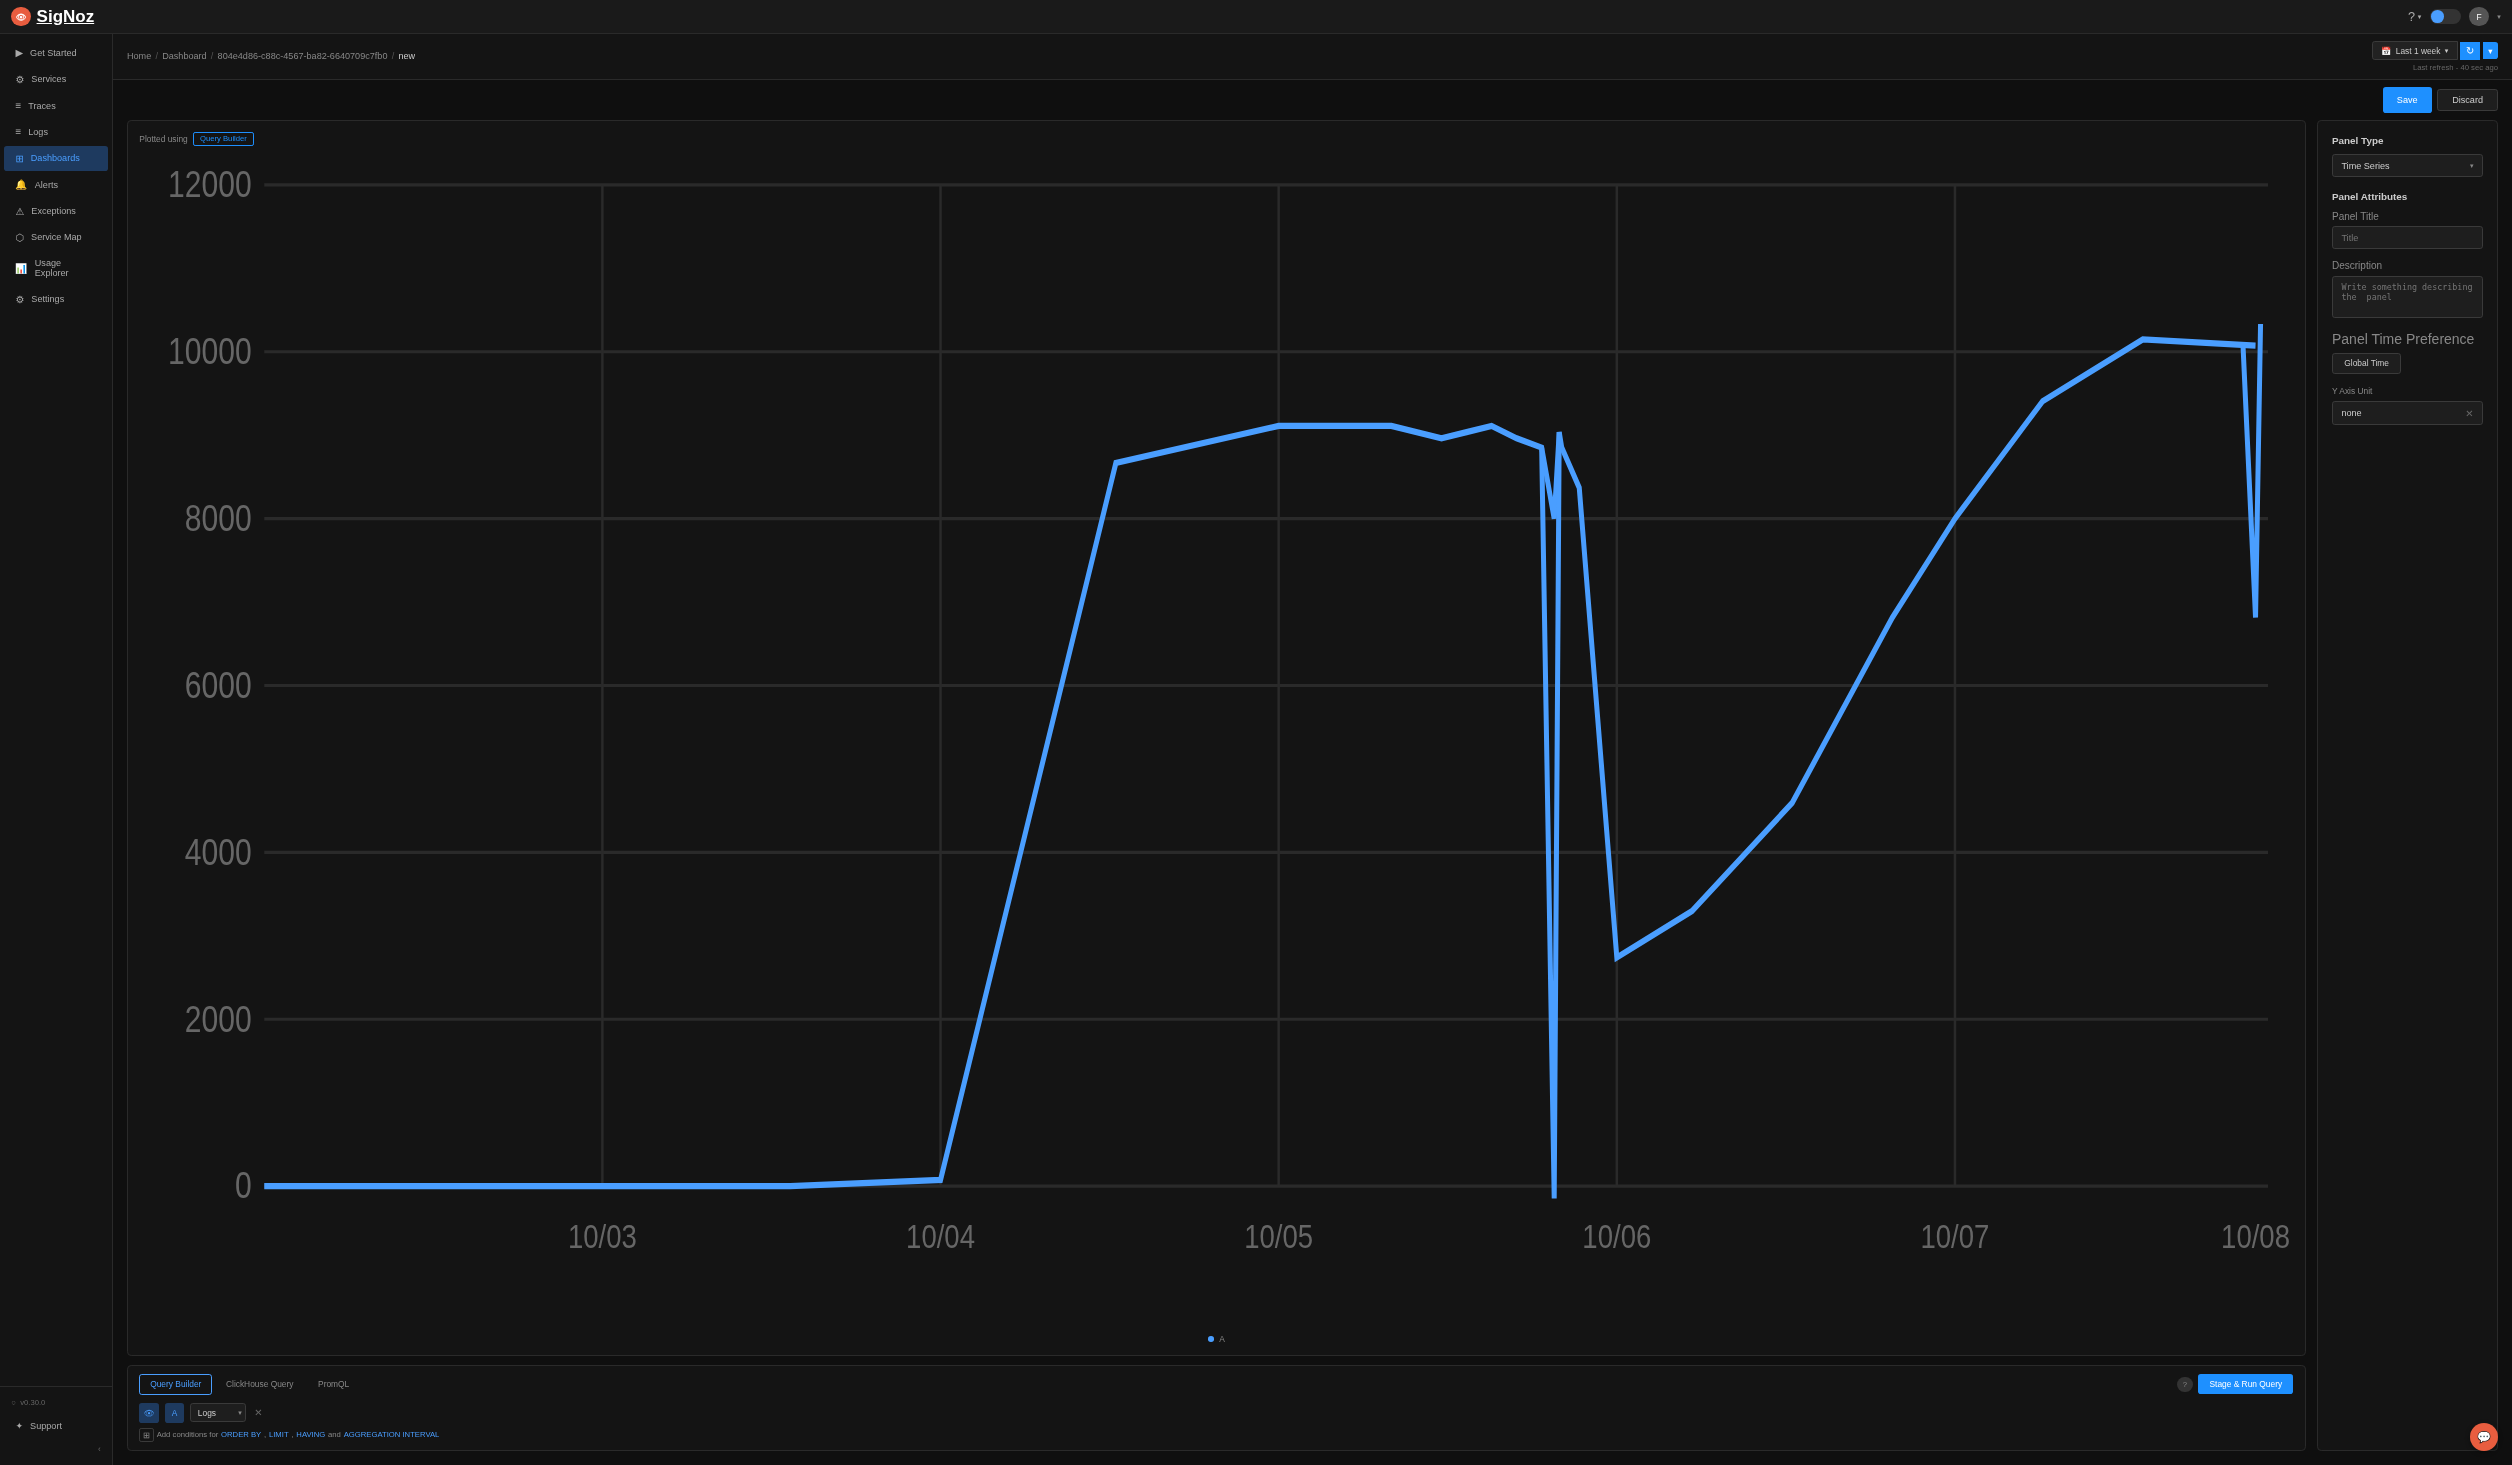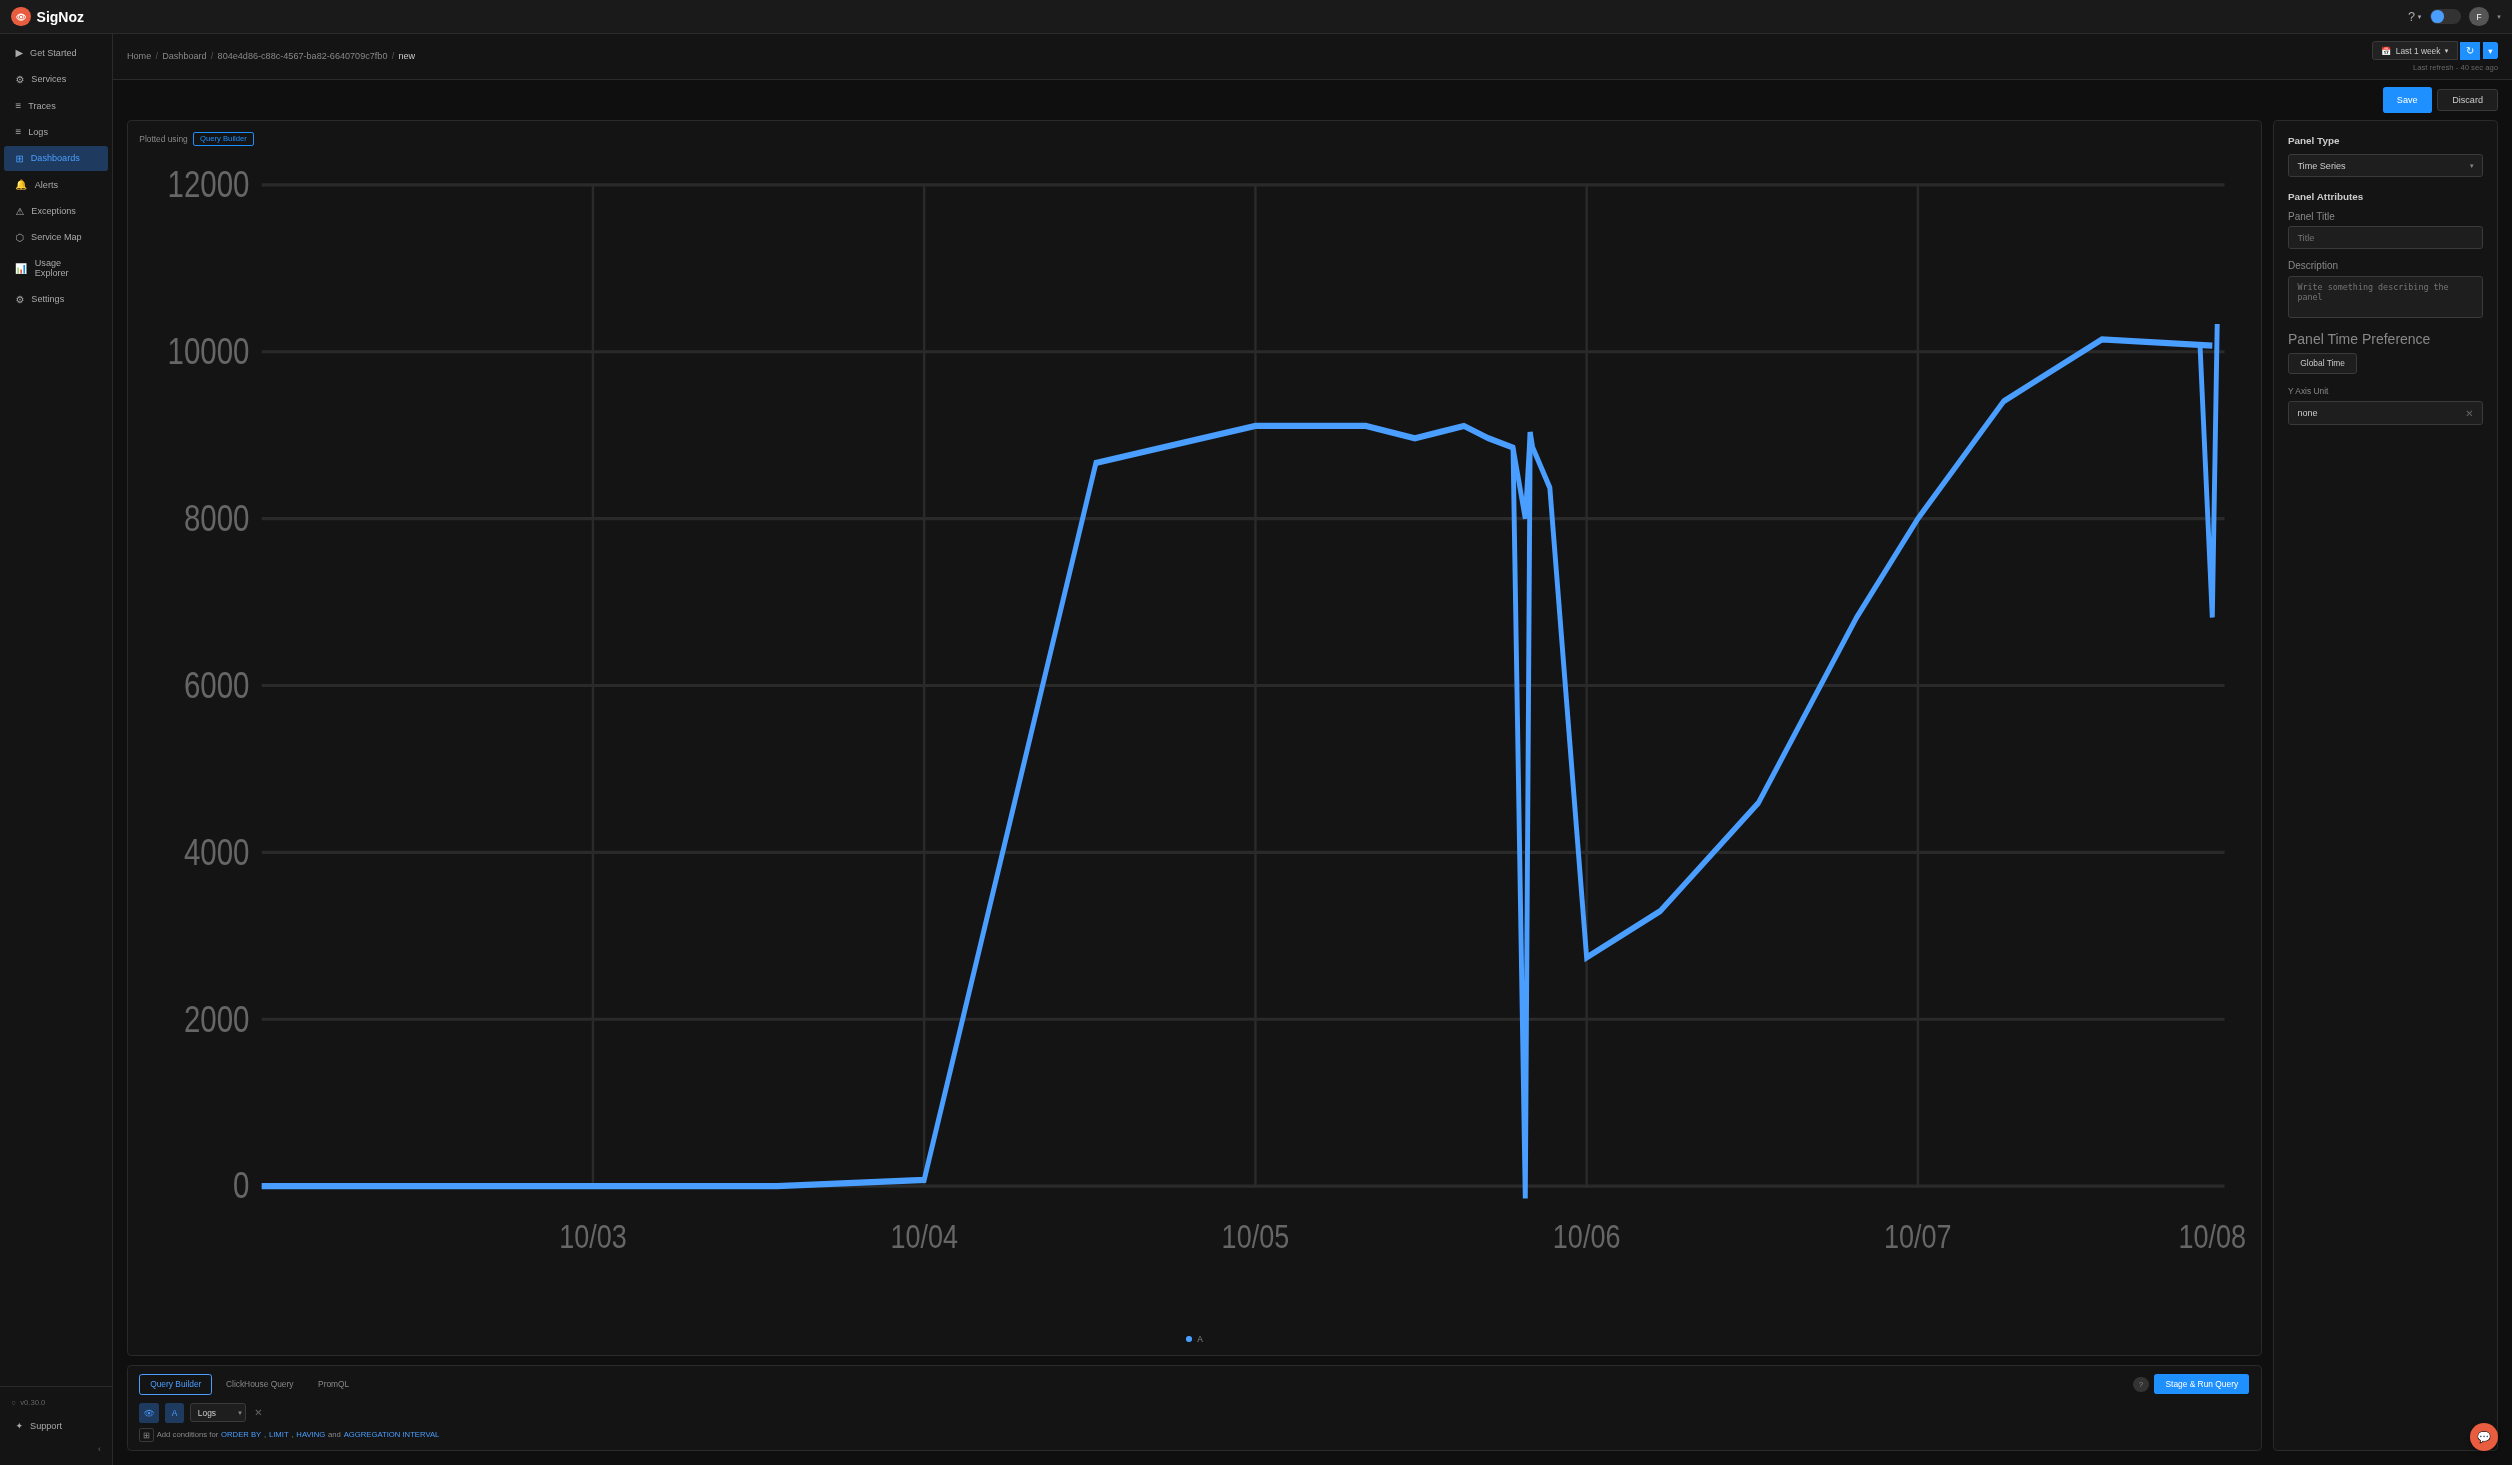--- a/index.html
+++ b/index.html
@@ -36,23 +36,24 @@
       background: #e85d3f;
       border-radius: 50%;
       display: flex;
       align-items: center;
       justify-content: center;
       color: white;
       font-size: 8.4px;
       font-weight: bold;
     }
     .logo-text {
-      font-size: 14px;
+      font-size: 17px;
       font-weight: 600;
       color: #fff;
+      text-decoration: underline;
     }
     .topnav-right {
       display: flex;
       align-items: center;
       gap: 8.4px;
     }
     .help-btn {
       background: none;
       border: none;
       color: #aaa;
@@ -467,21 +468,21 @@
       font-size: 8.4px;
       color: #888;
       border: 0.7px solid #3a3a3a;
       border-radius: 2.1px;
       padding: 0.7px 2.8px;
     }
     .add-conditions a { color: #4a9eff; text-decoration: none; }
 
     
     .right-panel {
-      width: 225px;
+      width: 181px;
       background: #141414;
       border: 0.7px solid #2a2a2a;
       border-radius: 4.2px;
       padding: 14px;
       flex-shrink: 0;
       overflow-y: auto;
     }
     .panel-type-title {
       font-size: 9.9px;
       font-weight: 600;

